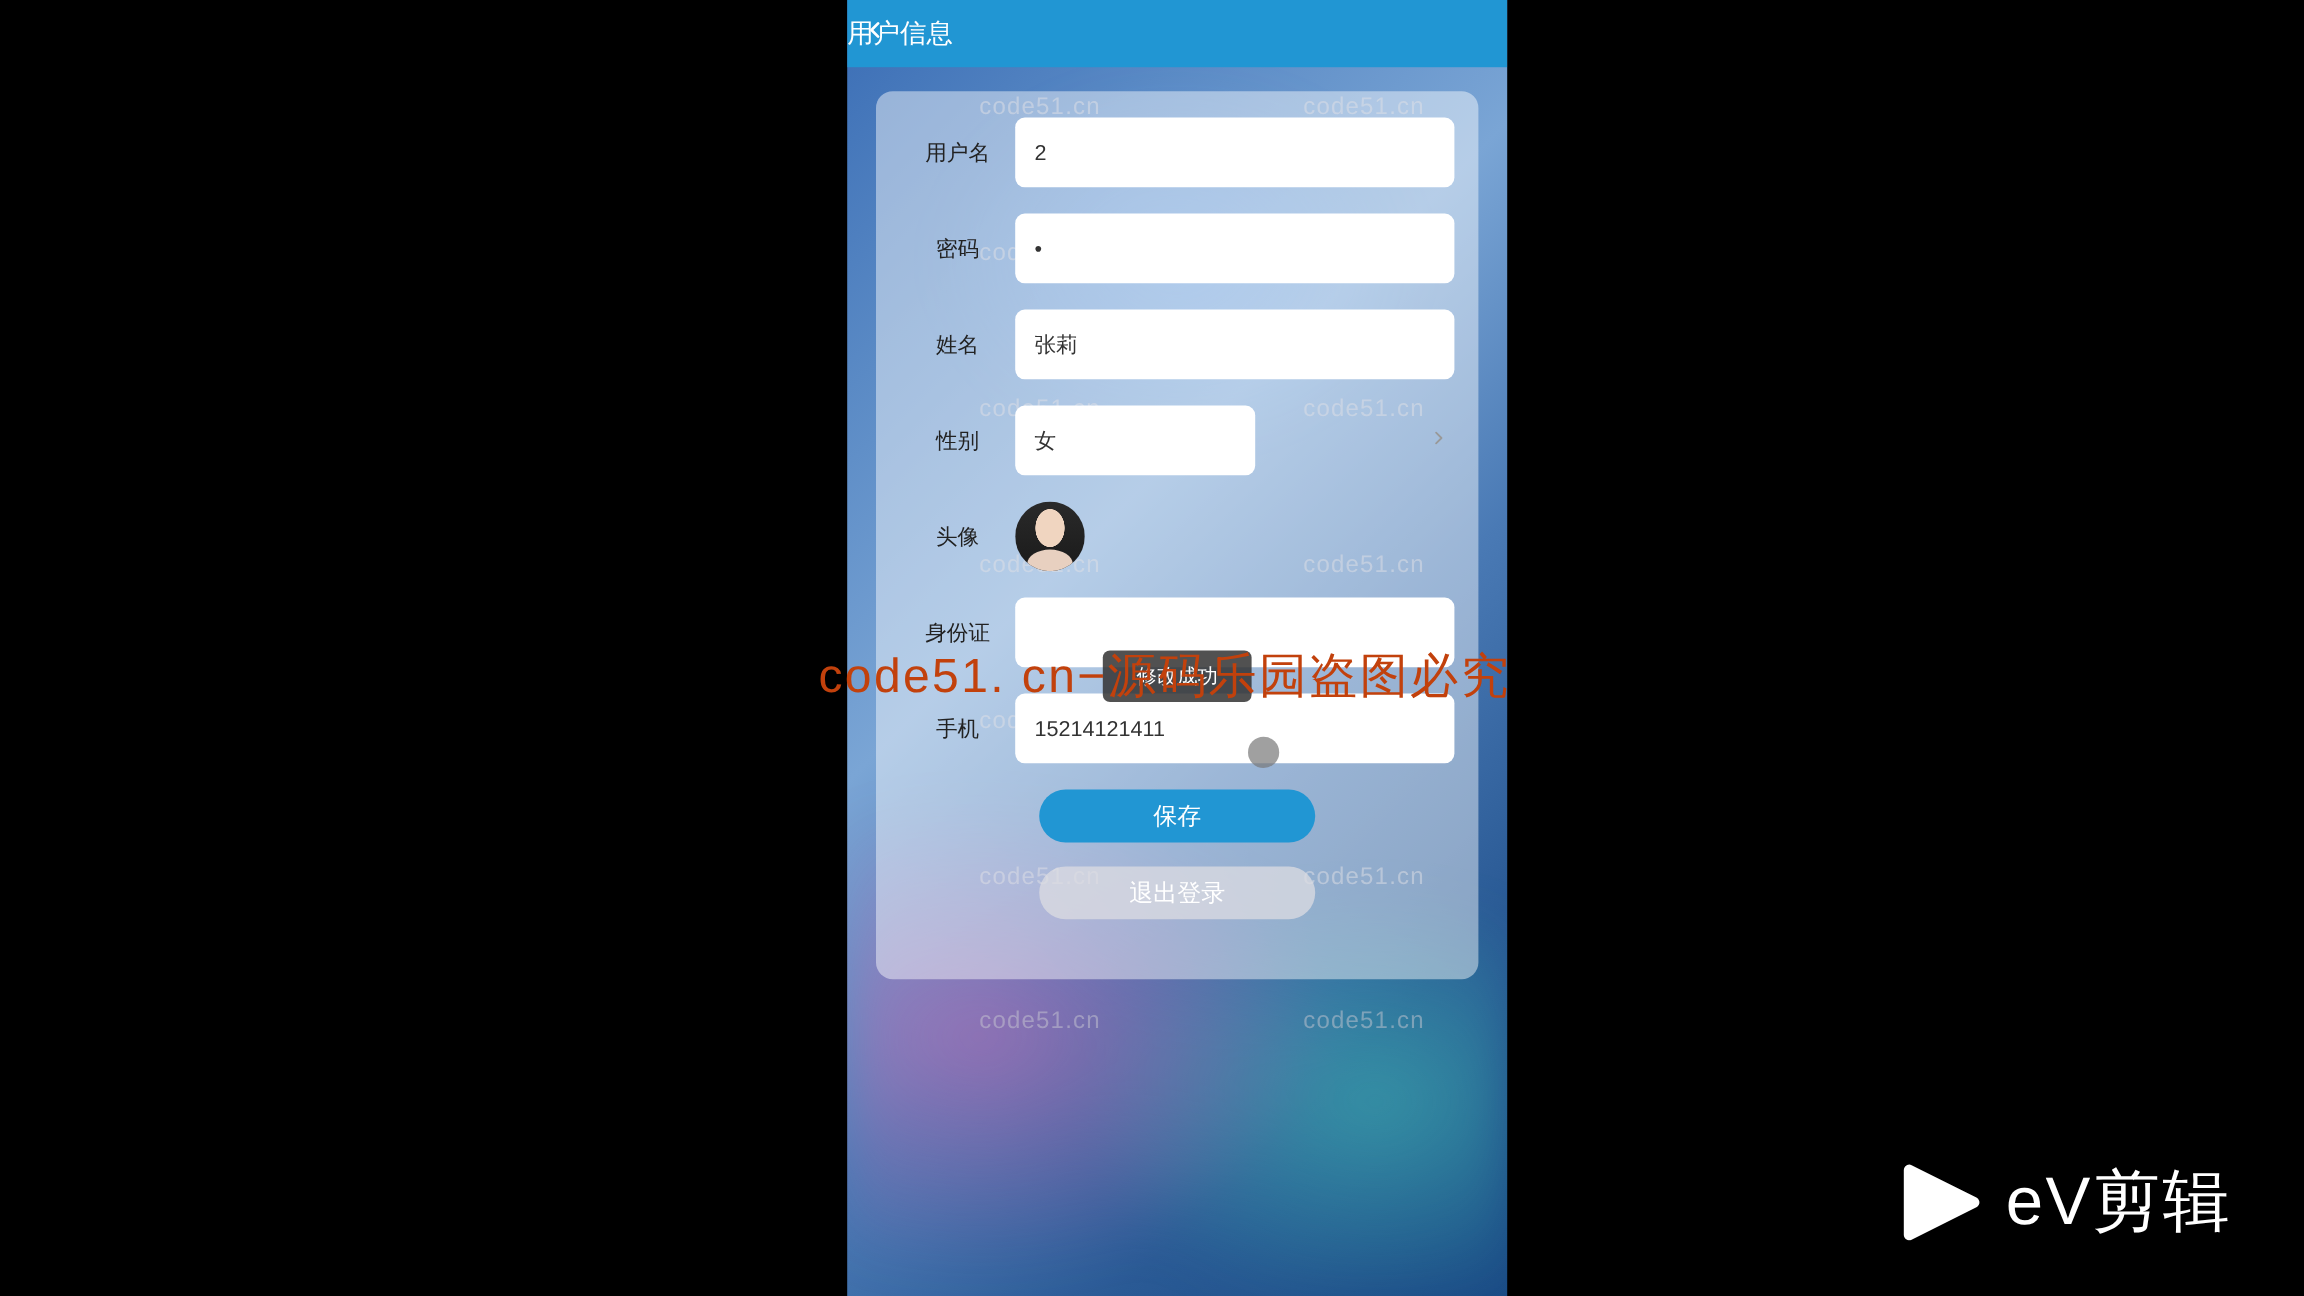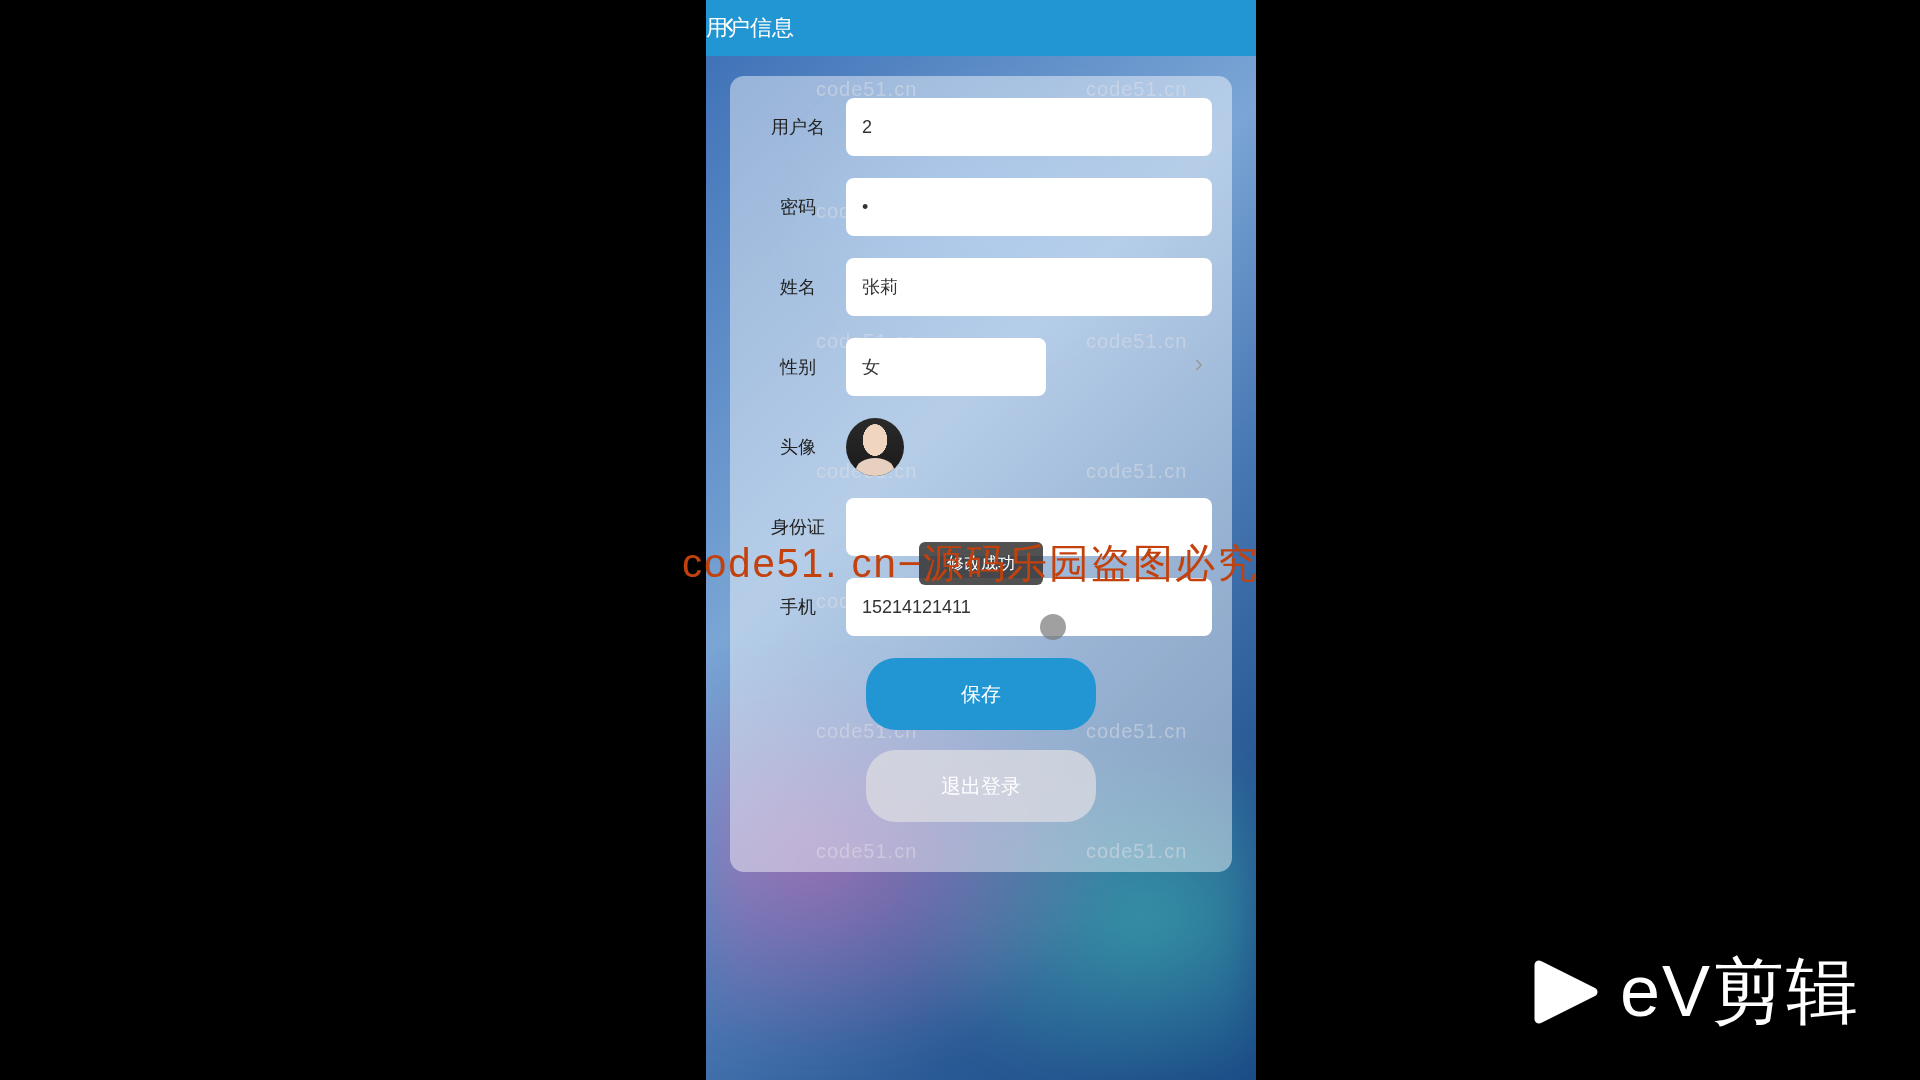--- a/index.html
+++ b/index.html
@@ -98,21 +98,21 @@
   }
   .avatar::after {
     content: "";
     position: absolute;
     left: 10px; right: 10px; bottom: -6px; height: 24px;
     background: #e8d0c0;
     border-radius: 50% 50% 0 0;
   }
   .btn {
     width: 230px;
-    height: 72px;
+    height: 44px;
     border-radius: 30px;
     border: none;
     font-size: 20px;
     color: #fff;
     margin: 0 auto 20px auto;
     display: block;
     cursor: pointer;
   }
   .btn.primary { background: #2196d3; }
   .btn.secondary { background: rgba(220,220,225,0.75); color: #fff; }
@@ -160,21 +160,21 @@
     display: flex;
     align-items: center;
     color: #fff;
   }
   .ev-play {
     width: 72px;
     height: 64px;
     margin-right: 18px;
   }
   .ev-text {
-    font-size: 72px;
+    font-size: 56px;
     font-weight: 400;
     letter-spacing: 2px;
   }
 </style>
 </head>
 <body>
 
 <div class="phone-frame">
   <div class="bg-blur"></div>
 

